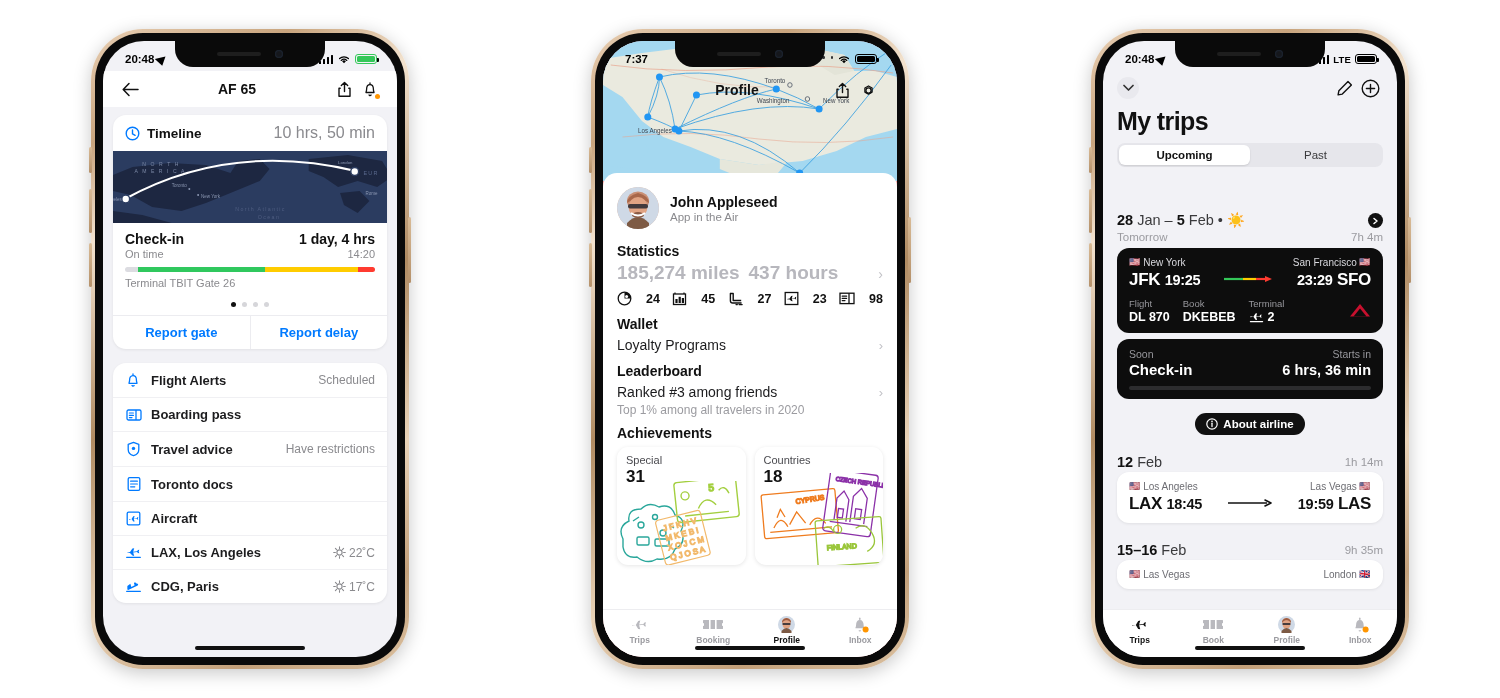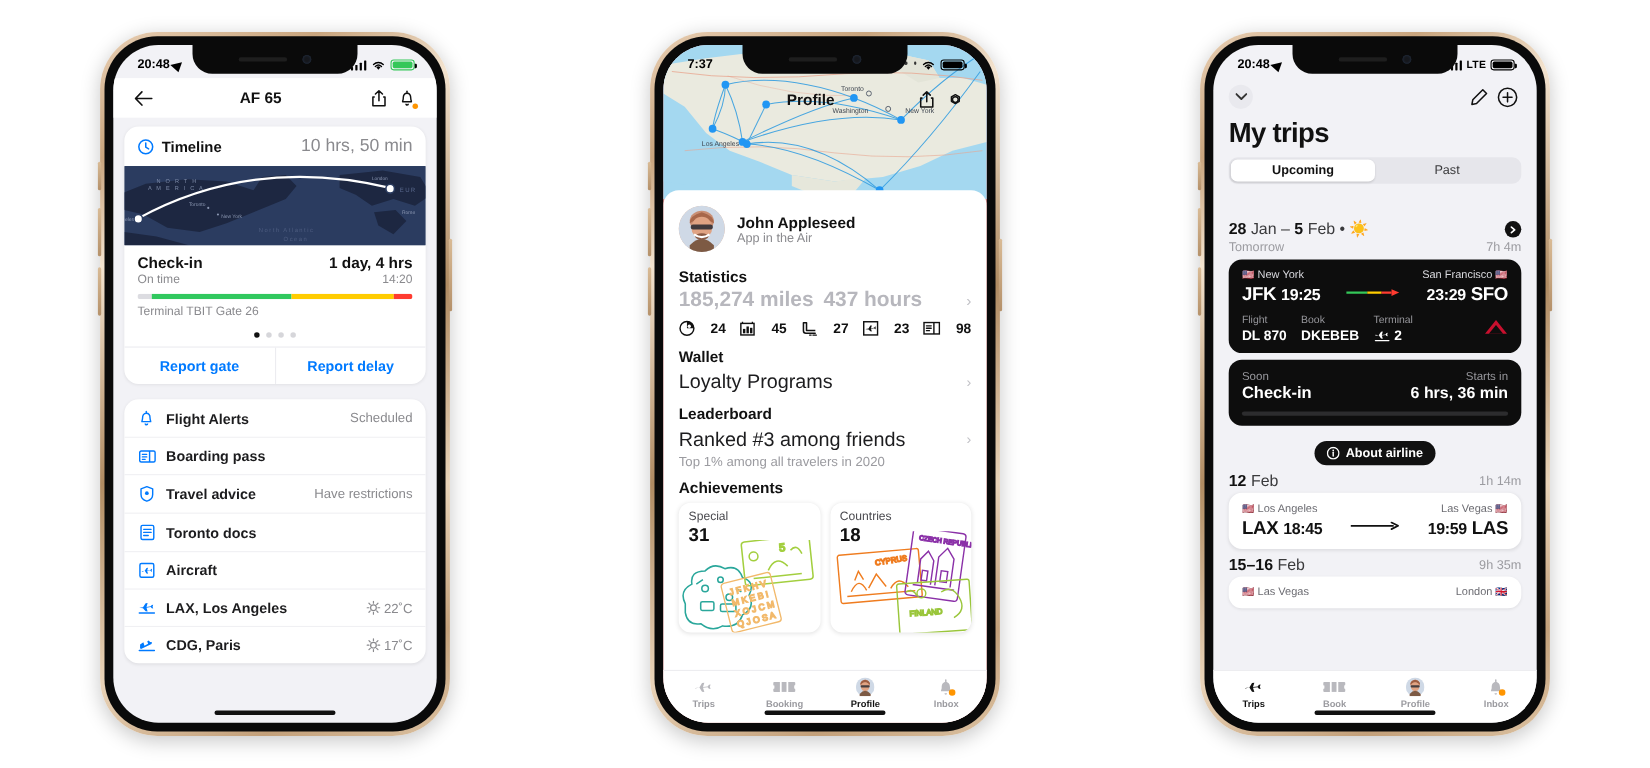--- a/index.html
+++ b/index.html
@@ -118,21 +118,21 @@
   .prof { display:flex; align-items:center; gap:11px; padding:4px 0 10px; }
   .avatar { width:42px; height:42px; border-radius:50%; overflow:hidden; flex:0 0 auto; background:#d8c0b4; position:relative; }
   .prof .nm { font-size:14px; font-weight:bold; color:#111; }
   .prof .sub { font-size:11.5px; color:#8a8a8e; margin-top:1px; }
   .sec-h { font-size:14px; font-weight:bold; color:#111; margin:4px 0 3px; }
   .stat-big { display:flex; align-items:baseline; gap:9px; color:#b7b7bd; font-size:19px; font-weight:bold; }
   .stat-big .chev { margin-left:auto; color:#c2c2c7; font-size:14px; font-weight:normal; }
   .stat-icons { display:flex; justify-content:space-between; align-items:center; margin:7px 0 10px; }
   .stat-icons .si { display:flex; align-items:center; gap:14px; font-size:12.5px; font-weight:bold; color:#111; }
   .row-link { display:flex; align-items:center; padding:2px 0 6px; }
-  .row-link .rl { flex:1; font-size:18px; color:#1c1c1e; }
+  .row-link .rl { flex:1; font-size:14px; color:#1c1c1e; }
   .row-link .rl.b { font-weight:normal; }
   .row-link .chev { color:#c2c2c7; font-size:13px; }
   .sub-note { font-size:12px; color:#9b9ba0; margin:-3px 0 8px; }
   .ach { display:flex; gap:9px; margin-top:6px; }
   .ach-card { flex:1; height:118px; background:#fff; border-radius:11px; box-shadow:0 1px 4px rgba(0,0,0,0.1);
               padding:7px 9px; position:relative; overflow:hidden; }
   .ach-card .k { font-size:11px; color:#4a4a4f; }
   .ach-card .v { font-size:17px; font-weight:bold; color:#111; margin-top:1px; }
 
   
@@ -147,21 +147,21 @@
   .p3 .screen { background:#f2f2f6; }
   .p3-top { position:absolute; top:30px; left:0; right:0; padding:4px 14px 0; z-index:20; }
   .p3-actions { display:flex; align-items:center; }
   .chev-btn { width:22px; height:22px; border-radius:50%; background:#e9e9ee; display:flex; align-items:center; justify-content:center; }
   .p3-actions .sp { flex:1; }
   .p3-h1 { font-size:25px; font-weight:bold; color:#111; letter-spacing:-0.6px; margin-top:6px; }
   .seg { display:flex; background:#e6e6eb; border-radius:8px; padding:2px; margin-top:7px; }
   .seg div { flex:1; text-align:center; padding:4px 0; font-size:11.5px; color:#3a3a3c; border-radius:6px; }
   .seg div.on { background:#fff; font-weight:bold; color:#111; box-shadow:0 1px 2px rgba(0,0,0,0.12); }
   .p3-body { position:absolute; top:152px; left:0; right:0; bottom:0; padding:0 14px; overflow:hidden; }
-  .day-row { display:flex; align-items:center; margin:7px 0 2px; }
+  .day-row { display:flex; align-items:center; margin:19px 0 2px; }
   .day-row .dt { font-size:14.5px; color:#3a3a3c; flex:1; }
   .day-row .dt b { color:#111; font-weight:bold; }
   .go-btn { width:15px; height:15px; border-radius:50%; background:#111; display:flex; align-items:center; justify-content:center; }
   .sub-row { display:flex; justify-content:space-between; font-size:11.5px; color:#9b9ba0; margin-bottom:5px; }
   .dark-card { background:#0d0d0d; border-radius:12px; padding:9px 12px; color:#fff; margin-bottom:6px; }
   .seg-top { display:flex; align-items:center; justify-content:space-between; }
   .cityline { font-size:10px; color:#d9d9de; display:flex; align-items:center; gap:3px; }
   .airline-row { display:flex; align-items:flex-end; justify-content:space-between; margin-top:1px; }
   .ap { font-size:17px; font-weight:bold; letter-spacing:-0.3px; }
   .ap .tm { font-size:14.5px; }

